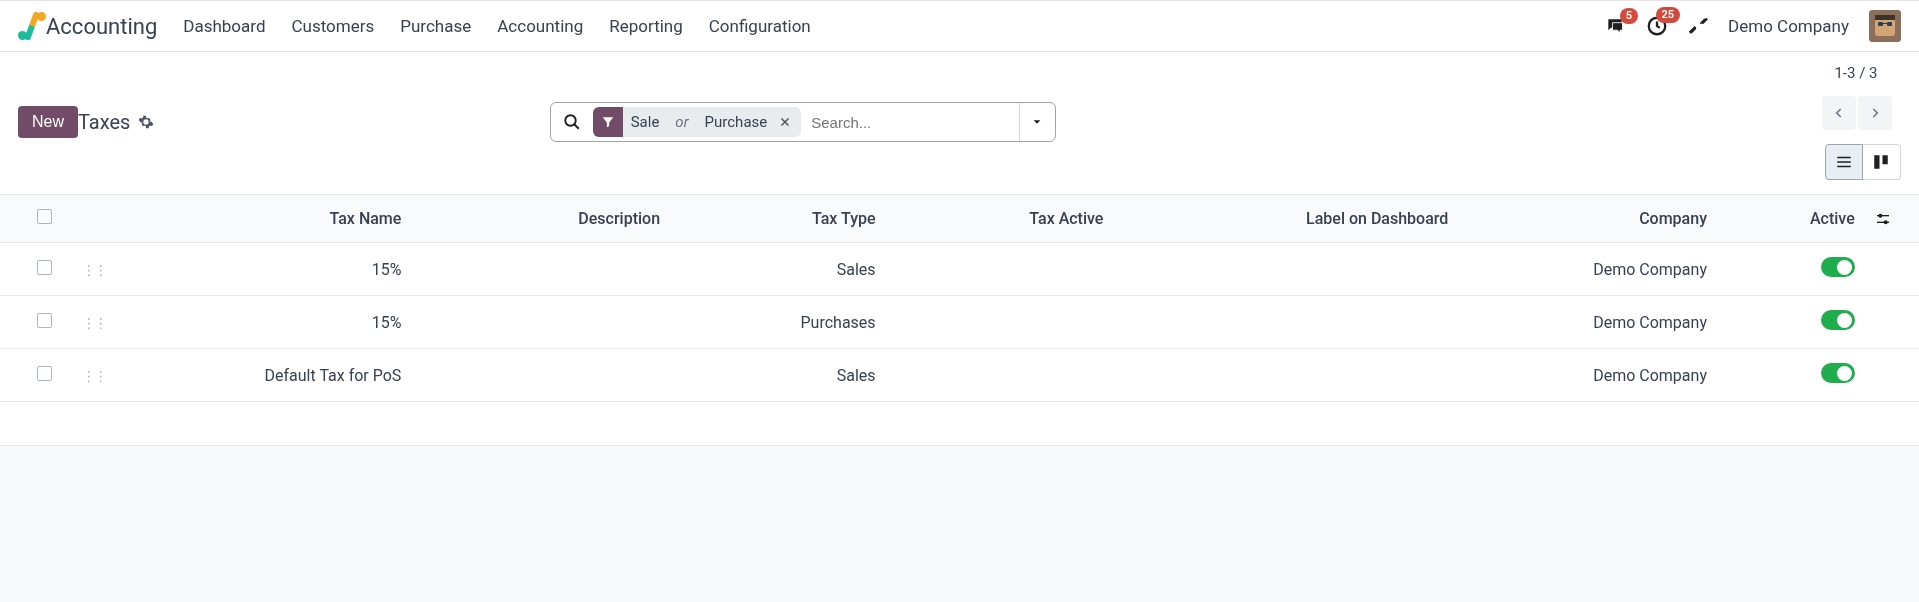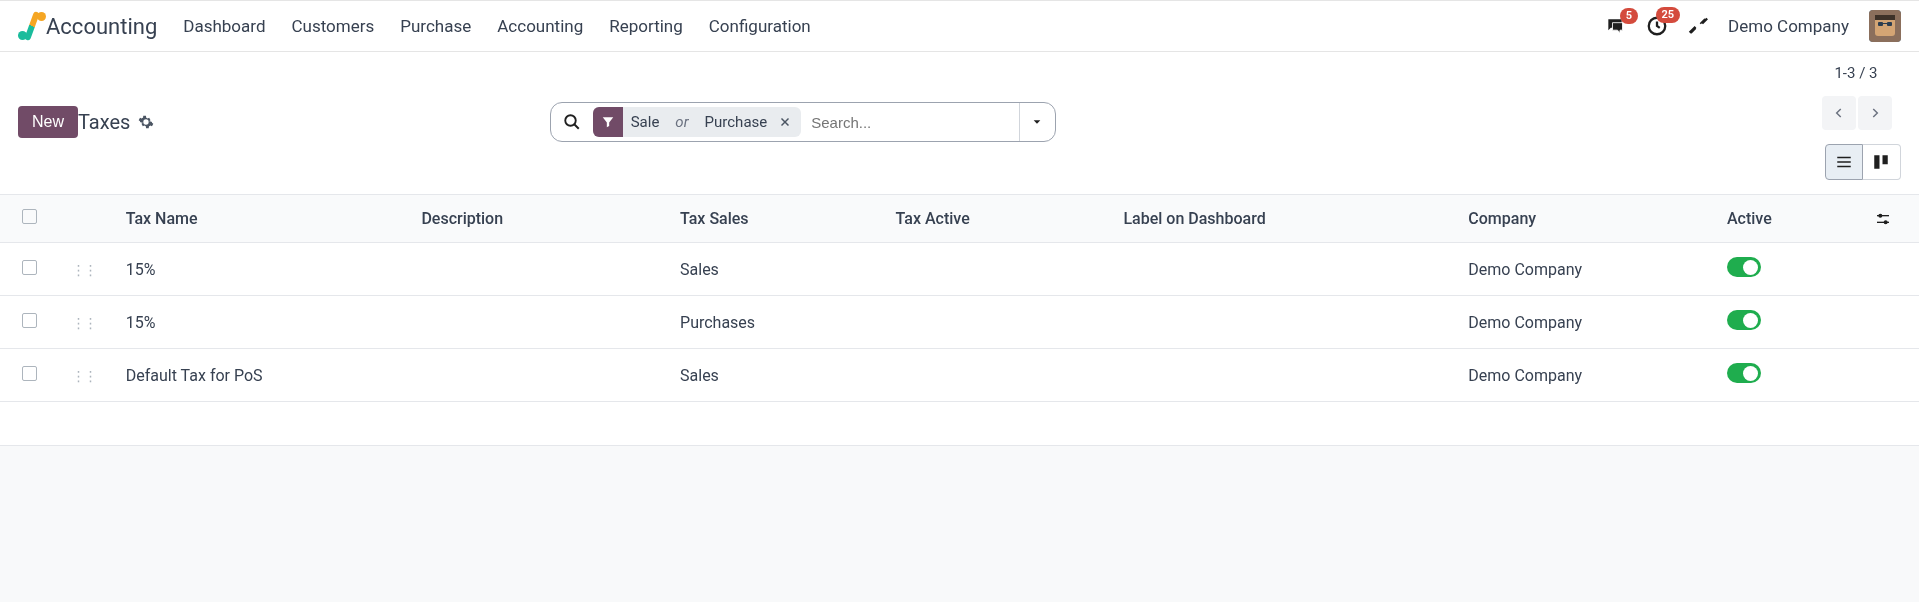--- a/index.html
+++ b/index.html
@@ -19,21 +19,21 @@
   .badge { position: absolute; top: -8px; right: -12px; background: #d44b3d; color: #fff; font-size: 11px; font-weight:600; border-radius: 10px; padding: 1px 6px; line-height:14px;}
   .company-name { font-size: 17px; color: #374151; }
   .avatar { width: 32px; height: 32px; border-radius: 4px; background: #5b7c99; display:flex; align-items:center; justify-content:center; overflow:hidden;}
   
   
   .control-panel { display: flex; align-items: center; padding: 12px 18px 14px; gap: 0; }
   .btn-new { background: #714b67; color: #fff; border: none; padding: 7px 14px; font-size: 16px; border-radius: 4px; cursor: pointer; }
   .breadcrumb { font-size: 20px; color: #374151; margin-left: 0; }
   .gear { margin-left: 8px; color: #6b7280; cursor:pointer; font-size:16px;}
   
-  .search-wrap { margin-left: auto; margin-right: auto; display: flex; align-items: center; border: 1px solid #9ca3af; border-radius: 12px; width: 506px; height: 40px; position:relative; left:-180px;}
+  .search-wrap { margin-left: auto; margin-right: auto; display: flex; align-items: center; border: 1px solid #9ca3af; border-radius: 6px; width: 506px; height: 40px; position:relative; left:-180px;}
   .search-icon-box { padding: 0 12px; color:#374151;}
   .facet { display: flex; align-items: center; background: #e9ecef; border-radius: 6px; margin-right:4px; height:30px;}
   .facet-icon { background: #714b67; color: #fff; width: 30px; height: 30px; display: flex; align-items: center; justify-content: center; border-radius: 6px 0 0 6px; }
   .facet-text { padding: 0 8px; font-size: 15px; color:#374151;}
   .facet-or { font-style: italic; color: #6b7280; }
   .facet-x { padding: 0 10px 0 4px; color: #6b7280; cursor: pointer; font-size:16px; font-weight:600;}
   .search-input { border: none; outline: none; flex: 1; font-size: 15px; padding: 0 6px; background:transparent;}
   .search-caret { border-left: 1px solid #d1d5db; width: 36px; height: 100%; display: flex; align-items: center; justify-content: center; cursor: pointer; color:#374151;}
   
   .pager-wrap { display: flex; align-items: center; gap: 14px; flex-direction: column; }
@@ -42,21 +42,21 @@
   .pager-btn { width: 34px; height: 34px; background: #f3f4f6; border: none; display: flex; align-items: center; justify-content: center; cursor: pointer; color:#6b7280; border-radius:4px; margin-left:2px;}
   .view-switch { display: flex; margin-left: 14px; }
   .view-btn { width: 38px; height: 36px; border: 1px solid #d1d5db; background: #fff; display: flex; align-items: center; justify-content: center; cursor: pointer; }
   .view-btn.active { background: #e8eef4; border-color:#9ca3af;}
   .view-btn:first-child{border-radius:4px 0 0 4px;}
   .view-btn:last-child{border-radius:0 4px 4px 0; border-left:none;}
   
   
   .table { width: 100%; border-collapse: collapse; }
   .thead { background: #f9fafb; border-top: 1px solid #e5e7eb; border-bottom: 1px solid #e5e7eb; }
-  .th, .td { padding: 14px 10px; text-align: left; font-size: 16px; color: #374151; }
+  .th, .td { padding: 14px 10px; text-align: right; font-size: 16px; color: #374151; }
   .th { font-weight: 500; }
   .tr { border-bottom: 1px solid #e5e7eb; }
   .col-chk { width: 50px; padding-left:22px;}
   .col-handle { width: 40px; color:#adb5bd;}
   .col-name { width: 240px; }
   .col-desc { width: 210px; }
   .col-type { width: 175px; }
   .col-scope { width: 185px; }
   .col-label { width: 280px; }
   .col-company { width: 210px; }
@@ -197,21 +197,21 @@
   </div>
 </div>
 
 <table class="table">
   <thead class="thead">
     <tr>
       <th class="th col-chk"><span class="chk"></span></th>
       <th class="th col-handle"></th>
       <th class="th col-name">Tax Name</th>
       <th class="th col-desc">Description</th>
-      <th class="th col-type">Tax Sales</th>
+      <th class="th col-type">Tax Type</th>
       <th class="th col-scope">Tax Active</th>
       <th class="th col-label">Label on Dashboard</th>
       <th class="th col-company">Company</th>
       <th class="th col-active">Active</th>
       <th class="th col-opt">
         <span class="opt-icon">
           <svg width="16" height="16" viewBox="0 0 24 24" stroke="#1f1f1f" stroke-width="2" fill="none">
               <line x1="3" y1="7" x2="21" y2="7"></line>
               <circle cx="8" cy="7" r="2" fill="#1f1f1f"></circle>
               <line x1="3" y1="17" x2="21" y2="17"></line>

